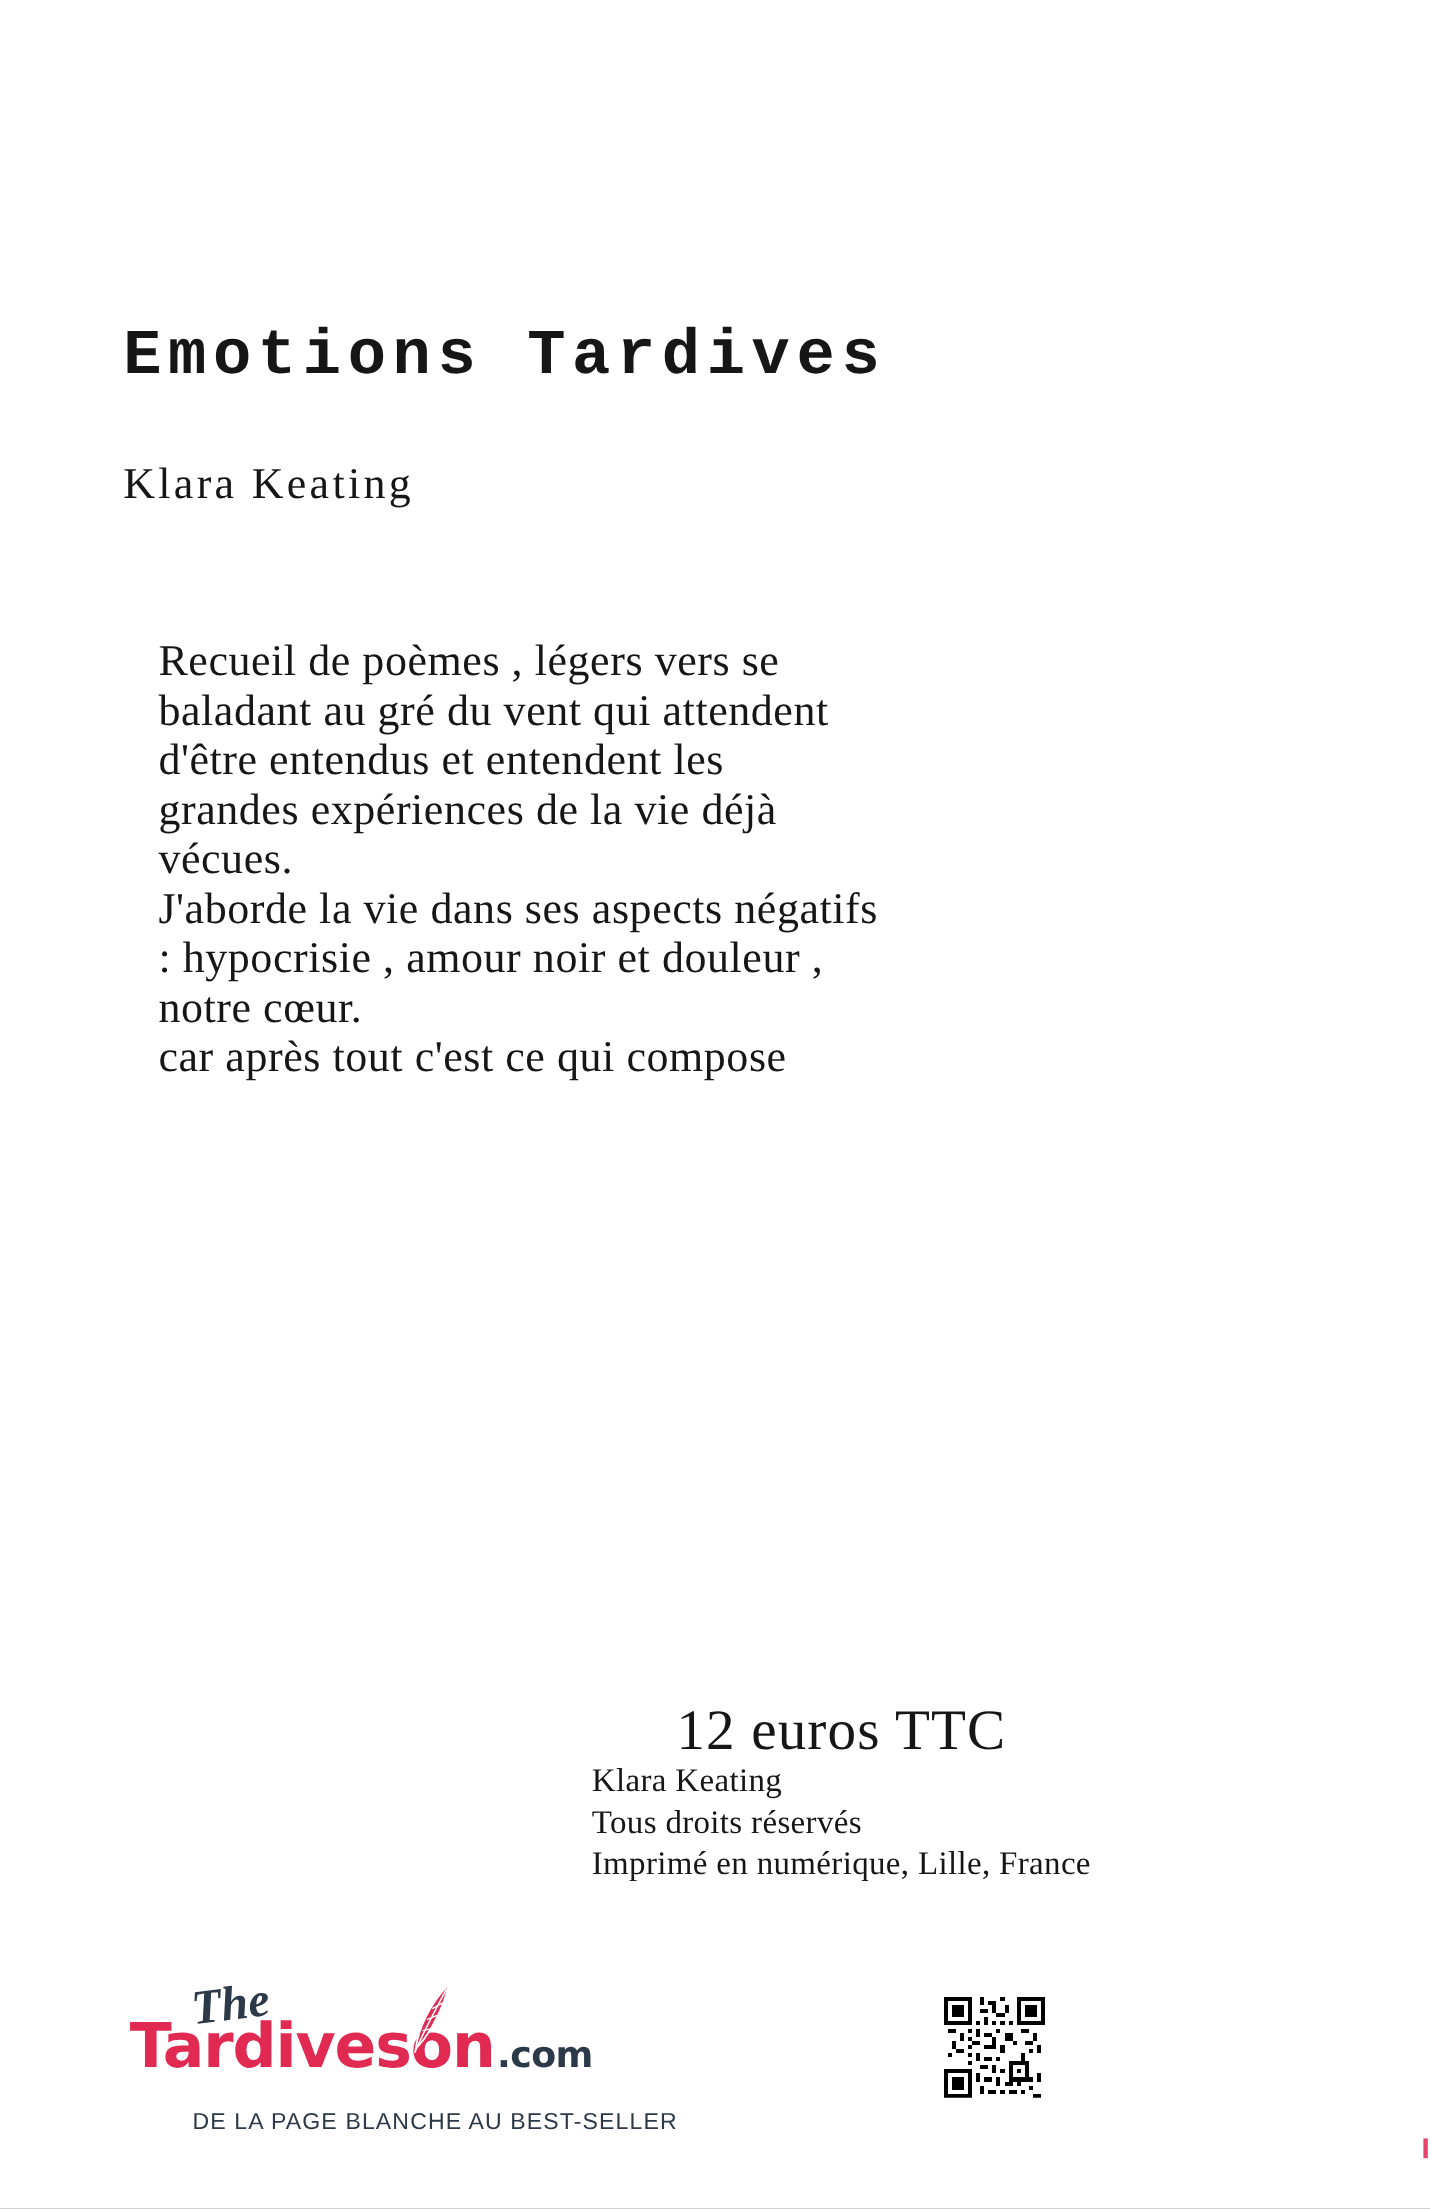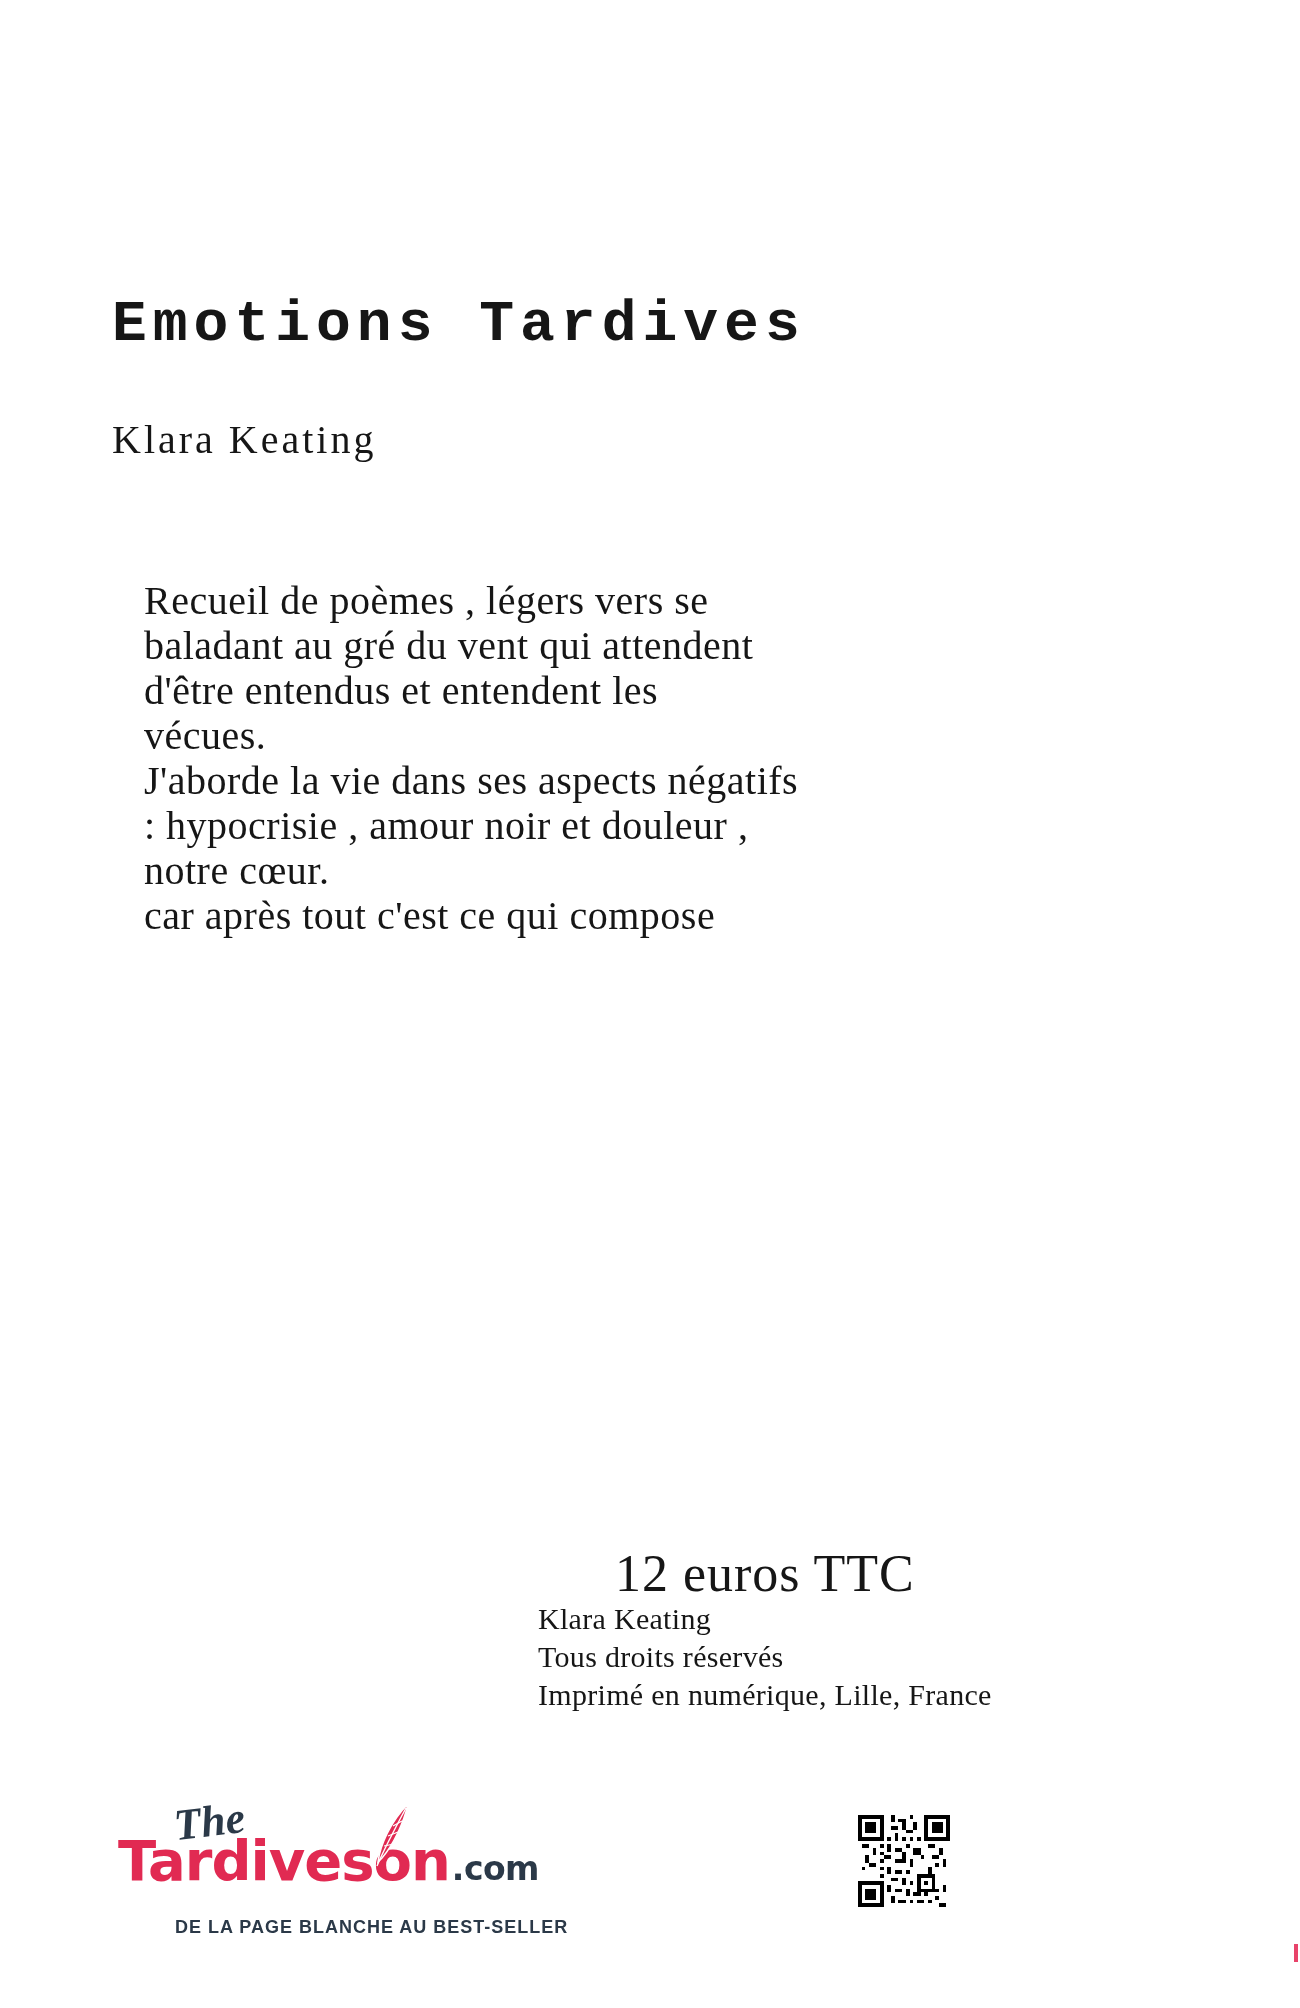--- a/index.html
+++ b/index.html
@@ -107,22 +107,22 @@
   .logo .word-com{
     font-size:33px;
     color:var(--brand-navy);
     letter-spacing:-0.5px;
     margin-left:2px;
   }
   .logo .tagline{
     position:absolute;
     left:57px; top:119px;
     font-family:"Liberation Sans", sans-serif;
-    font-weight:bold;
-    font-size:18px;
+    font-weight:normal;
+    font-size:21px;
     letter-spacing:1px;
     color:var(--brand-navy);
     white-space:nowrap;
   }
   
   .qr{
     position:absolute;
     left:858px; top:1815px;
     width:92px; height:92px;
   }
@@ -139,20 +139,21 @@
 <div class="page">
 
   <h1 class="book-title">Emotions Tardives</h1>
 
   <div class="book-author">Klara Keating</div>
 
   <div class="description">
     <div>Recueil de poèmes , légers vers se</div>
     <div>baladant au gré du vent qui attendent</div>
     <div>d'être entendus et entendent les</div>
+    <div>grandes expériences de la vie déjà</div>
     <div>vécues.</div>
     <div>J'aborde la vie dans ses aspects négatifs</div>
     <div>: hypocrisie , amour noir et douleur ,</div>
     <div>notre cœur.</div>
     <div>car après tout c'est ce qui compose</div>
   </div>
 
   <div class="colophon">
     <div class="price">12 euros TTC</div>
     <div class="line">Klara Keating</div>

